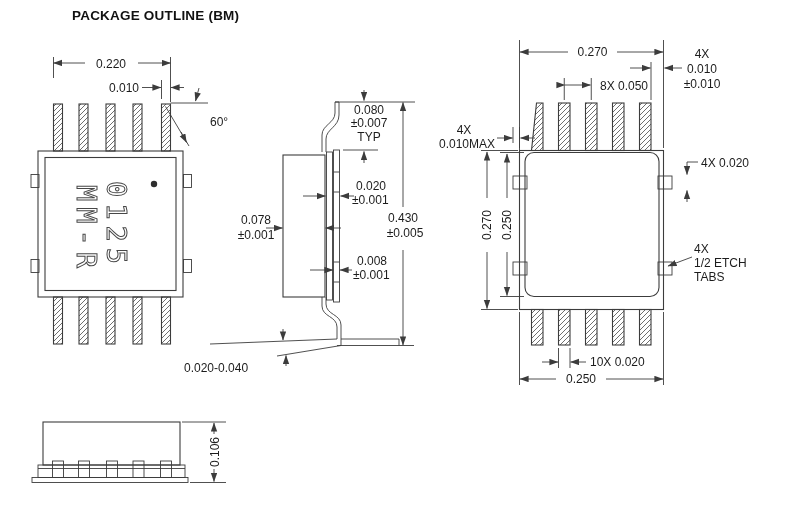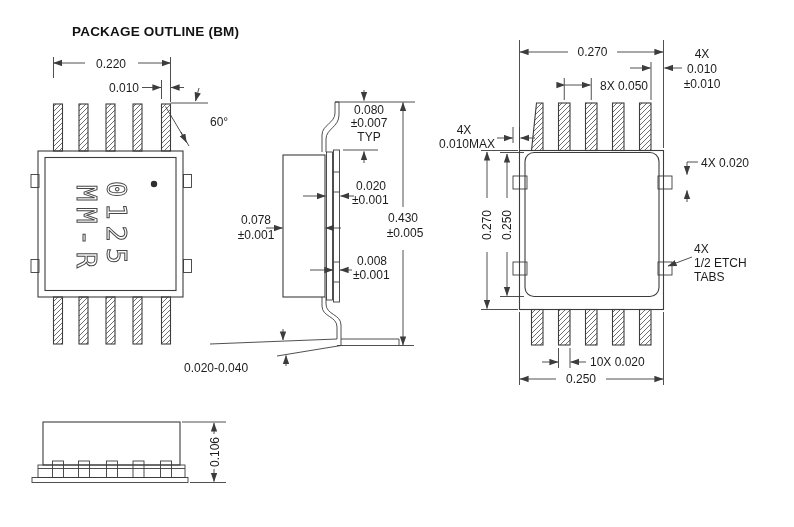--- a/index.html
+++ b/index.html
@@ -1,18 +1,18 @@
 <!DOCTYPE html>
 <html><head>
 <meta charset="utf-8">
 <style>
   html,body{margin:0;padding:0;background:#ffffff;}
   .page{position:relative;width:794px;height:527px;background:#ffffff;overflow:hidden;
         font-family:"Liberation Sans",sans-serif;}
-  .title{position:absolute;left:25px;top:24px;font-size:13.5px;font-weight:bold;color:#111;
+  .title{position:absolute;left:25px;top:8px;font-size:13.5px;font-weight:bold;color:#111;
          letter-spacing:.2px;padding-left:47px;}
   svg{position:absolute;left:0;top:0;}
   svg text{font-family:"Liberation Sans",sans-serif;font-size:12px;fill:#1c1c1c;}
   .ln{stroke:#3c3c3c;stroke-width:1.1;fill:none;}
   .thin{stroke:#3c3c3c;stroke-width:0.9;fill:none;}
   .hatchfill{stroke:#3c3c3c;stroke-width:1.1;}
   .marktxt{font-family:"DejaVu Sans Mono","Liberation Mono",monospace;font-size:27px;
            letter-spacing:6px;fill:none;stroke:#474747;stroke-width:1;}
 </style>
 </head>

